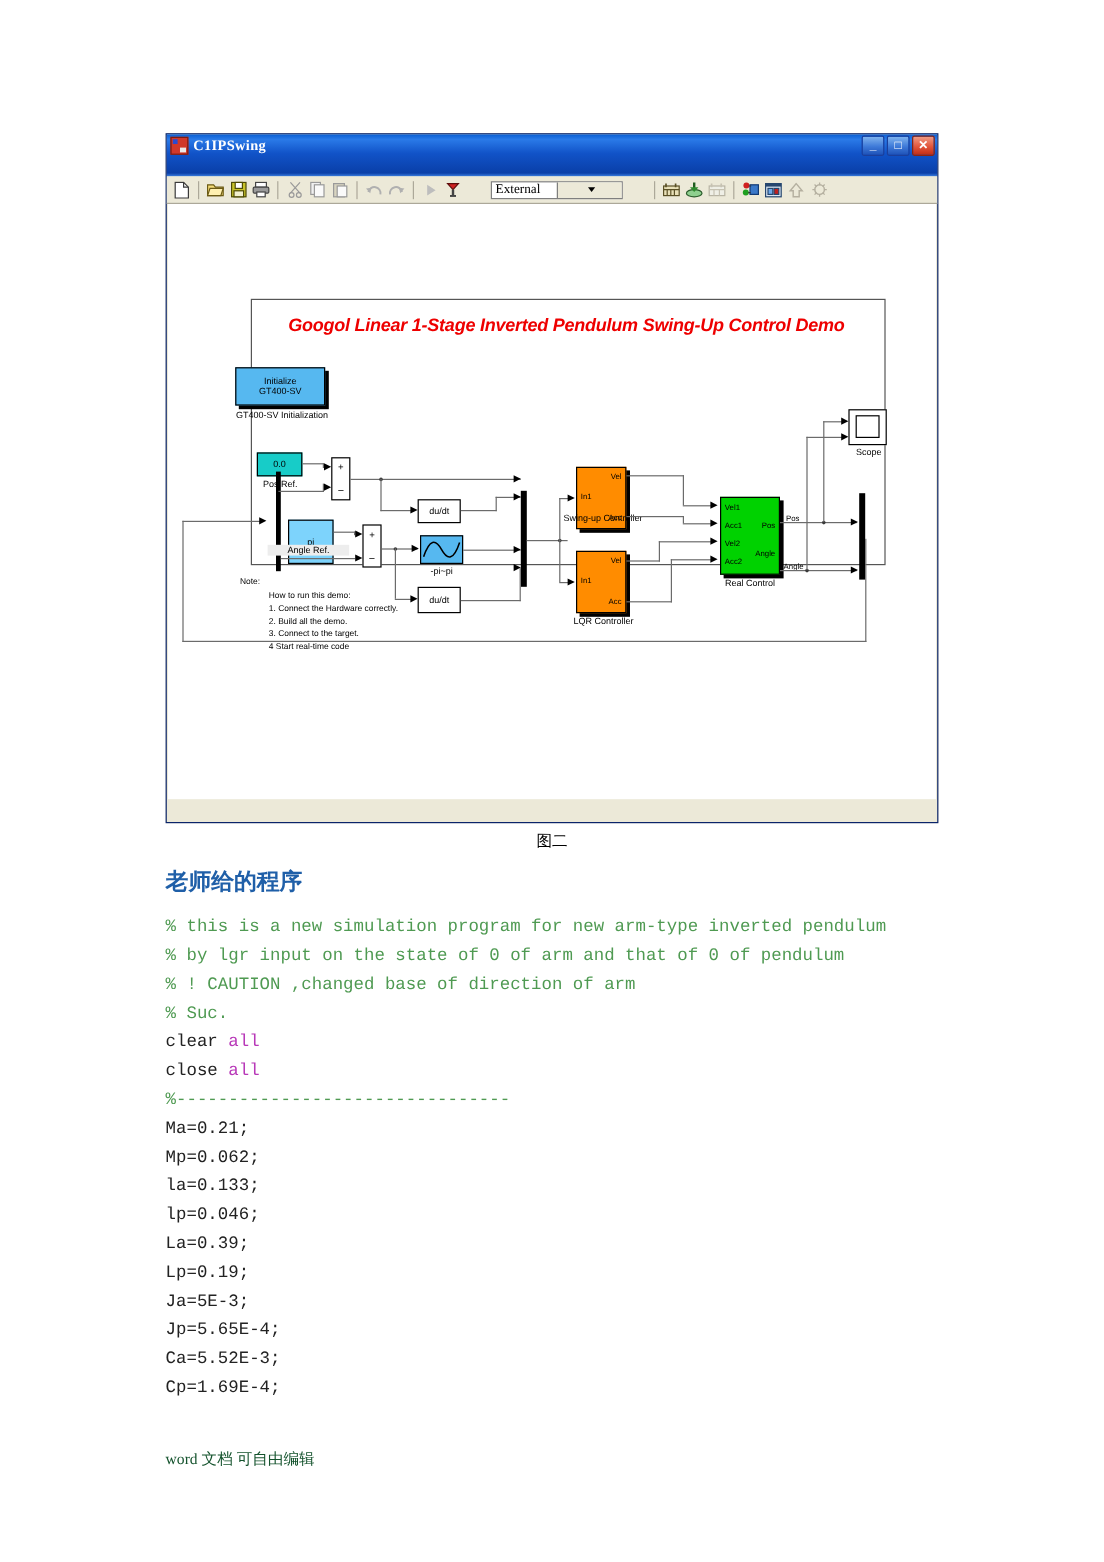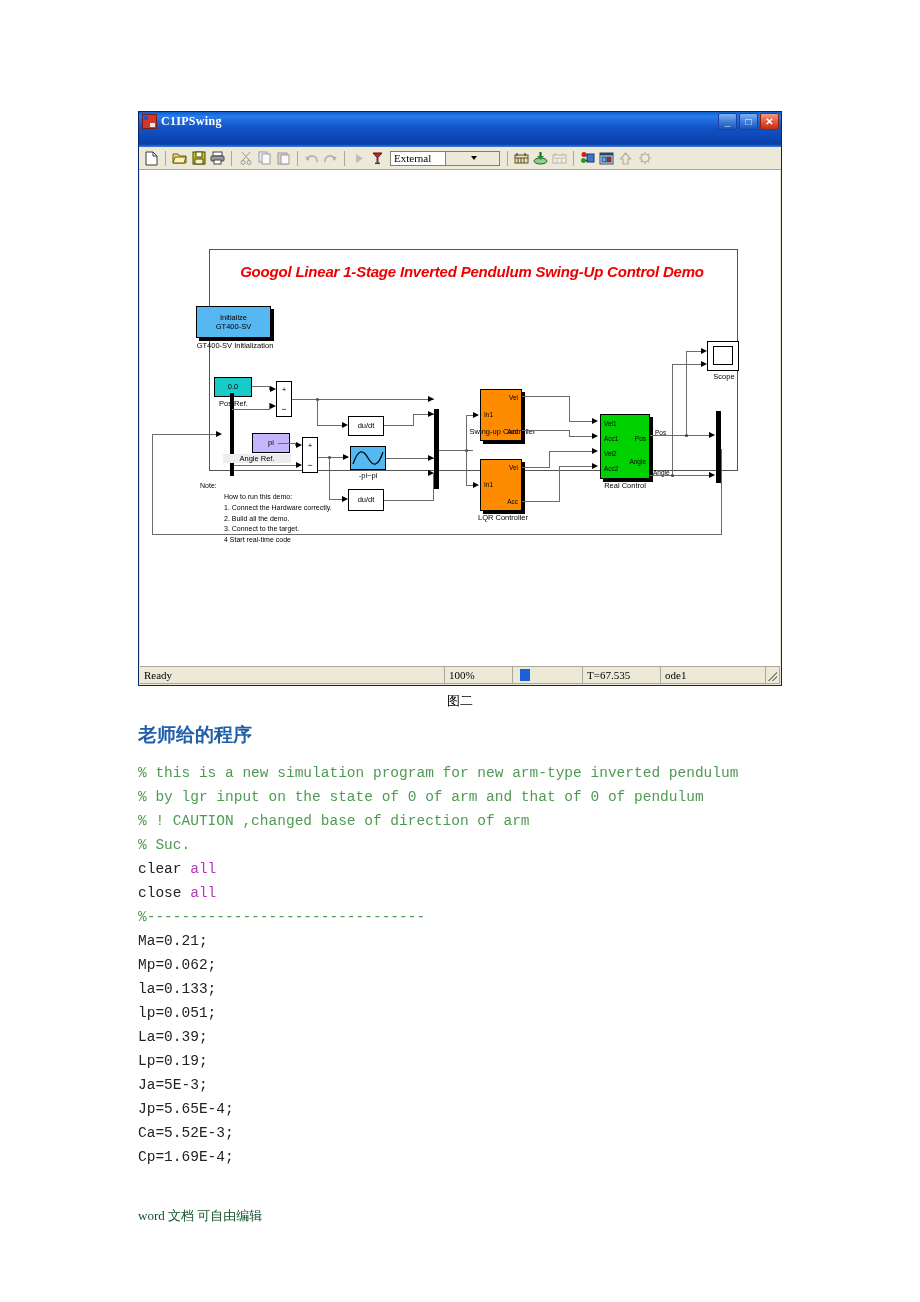--- a/index.html
+++ b/index.html
@@ -52,21 +52,21 @@
 
   .toolbar{
     height:22px;background:#ece9d8;border-bottom:1px solid #aca899;
     display:flex;align-items:center;padding-left:4px;gap:2px;
   }
   .tsep{width:1px;height:15px;background:#aca899;margin:0 3px;}
   .tbtn{width:17px;height:17px;position:relative;display:flex;align-items:center;justify-content:center;}
   .tbtn svg{display:block;}
   .combo{
     width:110px;height:15px;border:1px solid #7f7f7f;background:#fff;
-    display:flex;align-items:center;margin:0 2px;box-sizing:border-box;
+    display:flex;align-items:center;margin:0 21px;box-sizing:border-box;
   }
   .combo span{flex:1;font:11px "Liberation Serif",serif;padding-left:3px;color:#000;}
   .combo .arw{
     width:14px;height:13px;background:#ece9d8;border-left:1px solid #7f7f7f;
     display:flex;align-items:center;justify-content:center;
   }
   .combo .arw i{
     width:0;height:0;border-left:3px solid transparent;border-right:3px solid transparent;
     border-top:4px solid #000;display:block;font-style:normal;
   }
@@ -319,21 +319,21 @@
     </div>
     <div class="blk-lbl" style="left:35px;top:170px;width:120px;">GT400-SV Initialization</div>
 
     <div class="blk" style="left:74px;top:206px;width:38px;height:20px;background:#17ccc8;">
       <div class="blk-txt">0.0</div>
     </div>
     <div class="blk-lbl" style="left:66px;top:228px;width:55px;">Pos Ref.</div>
 
     <div class="bus" style="left:90px;top:222px;width:4px;height:83px;"></div>
 
-    <div class="blk" style="left:112px;top:262px;width:38px;height:20px;background:#c4b5fd;">
+    <div class="blk" style="left:100px;top:262px;width:38px;height:37px;background:#7dd3fc;">
       <div class="blk-txt">pi</div>
     </div>
     <div class="blk-lbl" style="left:83px;top:283px;width:68px;background:#ededed;">Angle Ref.</div>
 
     <div class="blk" style="left:136px;top:210px;width:16px;height:36px;">
       <div style="position:absolute;left:0;right:0;top:3px;text-align:center;font:8px 'Liberation Sans',sans-serif;">+</div>
       <div style="position:absolute;left:0;right:0;bottom:2px;text-align:center;font:9px 'Liberation Sans',sans-serif;">−</div>
     </div>
 
     <div class="blk" style="left:162px;top:266px;width:16px;height:36px;">
@@ -481,47 +481,37 @@
     <div class="note">
       <div>Note:</div>
       <div class="ind">How to run this demo:</div>
       <div class="ind">1.  Connect the Hardware correctly.</div>
       <div class="ind">2.  Build all the demo.</div>
       <div class="ind">3.  Connect to the target.</div>
       <div class="ind">4  Start real-time code</div>
     </div>
   </div>
 
-  <div class="statusbar">
-    <div class="sb-cell sb-ready">Ready</div>
-    <div class="sb-cell sb-zoom">100%</div>
-    <div class="sb-cell sb-prog">
-        <i></i>
-      </div>
-    <div class="sb-cell sb-time">T=67.535</div>
-    <div class="sb-cell sb-solver">ode1</div>
-    <div class="sb-cell sb-grip"></div>
-  </div>
 </div>
 
 <div class="figcap" style="top:692px;">图二</div>
 
 <div class="h-cn" style="top:722px;">老师给的程序</div>
 
 <div class="code cmt" style="top:765px;">% this is a new simulation program for new arm-type inverted pendulum</div>
 <div class="code cmt" style="top:789px;">% by lgr input on the state of 0 of arm and that of 0 of pendulum</div>
 <div class="code cmt" style="top:813px;">% ! CAUTION ,changed base of direction of arm</div>
 <div class="code cmt" style="top:837px;">% Suc.</div>
 <div class="code" style="top:861px;"><span>clear </span><span class="kw">all</span></div>
 <div class="code" style="top:885px;"><span>close </span><span class="kw">all</span></div>
 <div class="code cmt" style="top:909px;">%--------------------------------</div>
 <div class="code" style="top:933px;">Ma=0.21;</div>
 <div class="code" style="top:957px;">Mp=0.062;</div>
 <div class="code" style="top:981px;">la=0.133;</div>
-<div class="code" style="top:1005px;">lp=0.051;</div>
+<div class="code" style="top:1005px;">lp=0.046;</div>
 <div class="code" style="top:1029px;">La=0.39;</div>
 <div class="code" style="top:1053px;">Lp=0.19;</div>
 <div class="code" style="top:1077px;">Ja=5E-3;</div>
 <div class="code" style="top:1101px;">Jp=5.65E-4;</div>
 <div class="code" style="top:1125px;">Ca=5.52E-3;</div>
 <div class="code" style="top:1149px;">Cp=1.69E-4;</div>
 
 <div class="footer">word 文档  可自由编辑</div>
 
 </body></html>

